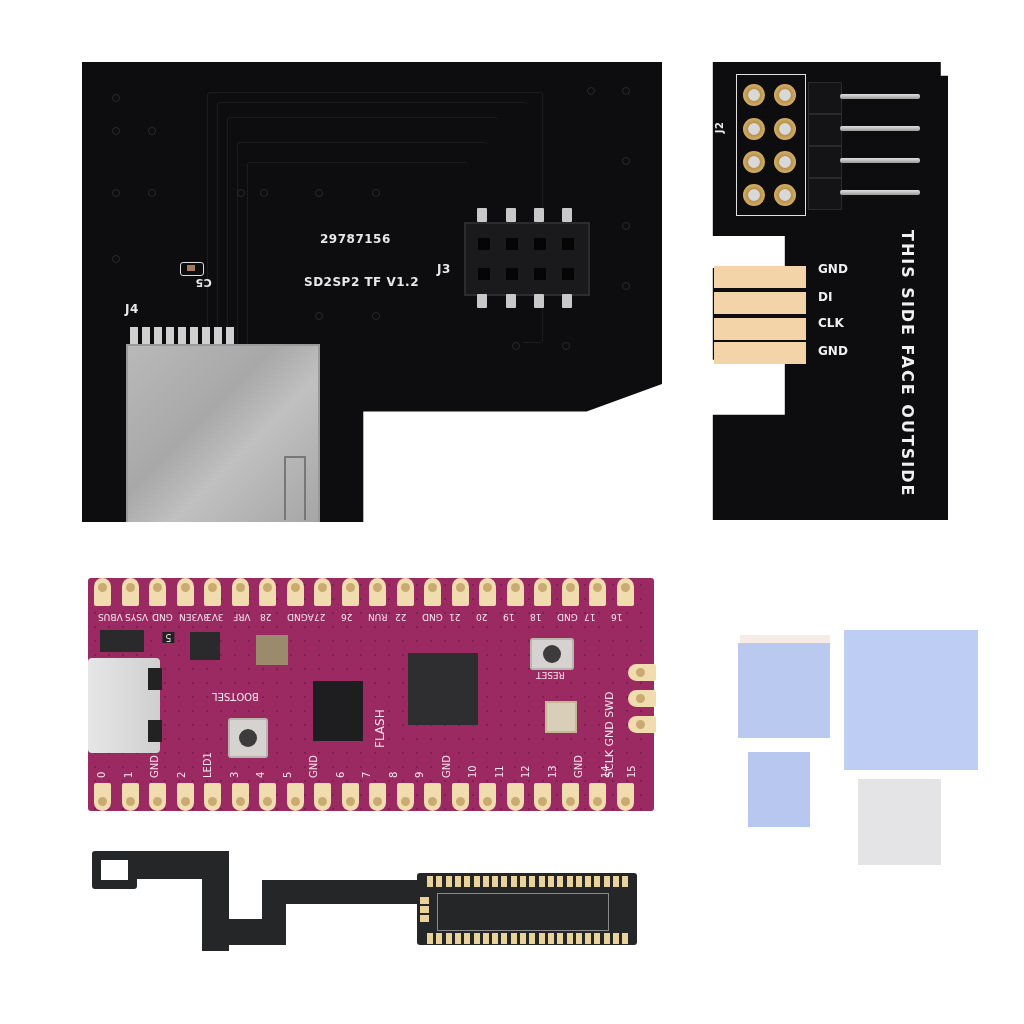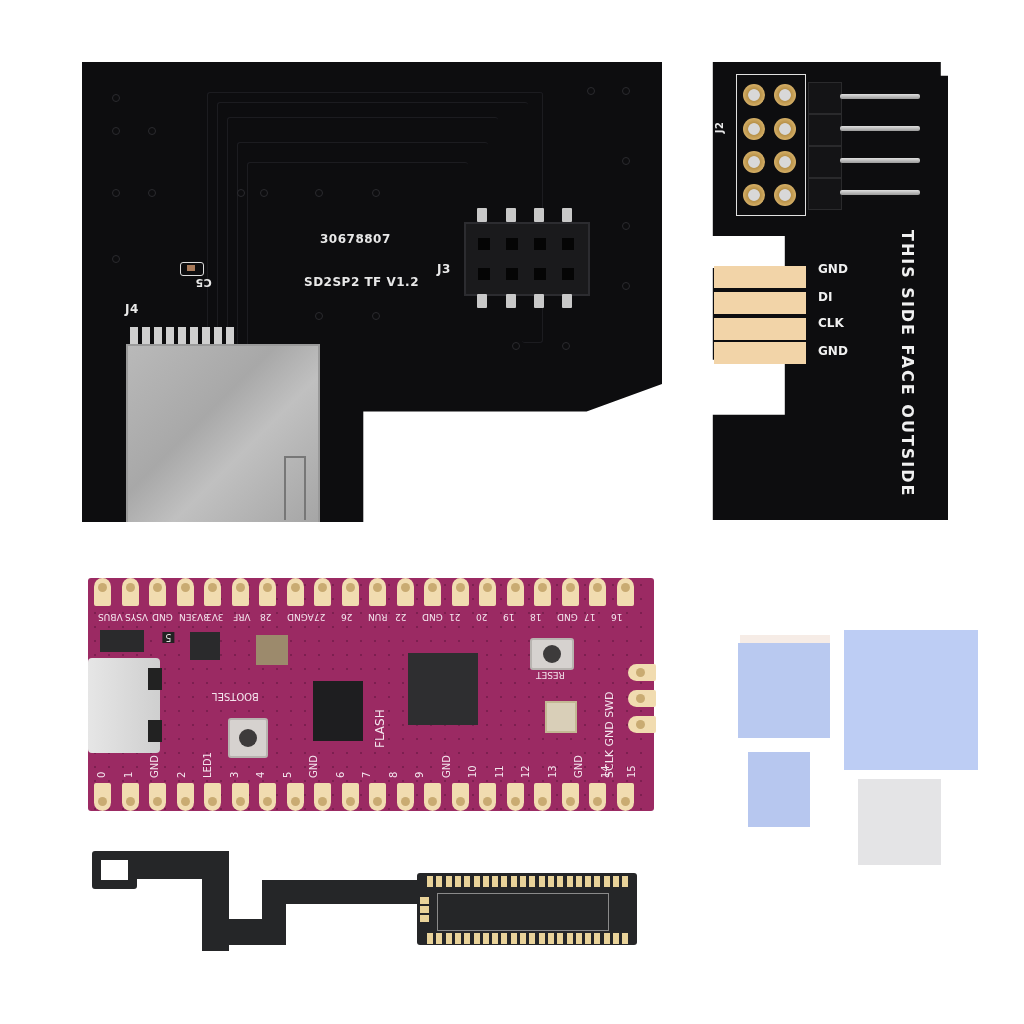--- a/index.html
+++ b/index.html
@@ -112,21 +112,21 @@
     <div class="pin-tab" style="left:452px;top:146px"></div>
     <div class="pin-tab" style="left:480px;top:146px"></div>
     <div class="pin-tab" style="left:395px;top:232px"></div>
     <div class="pin-tab" style="left:424px;top:232px"></div>
     <div class="pin-tab" style="left:452px;top:232px"></div>
     <div class="pin-tab" style="left:480px;top:232px"></div>
 
     <div class="cap"></div>
     <span class="silk rot180" style="left:113px;top:214px;font-size:11px">C5</span>
 
-    <span class="silk" style="left:238px;top:170px">30678807</span>
+    <span class="silk" style="left:238px;top:170px">29787156</span>
     <span class="silk" style="left:222px;top:213px">SD2SP2  TF  V1.2</span>
     <span class="silk" style="left:355px;top:200px">J3</span>
     <span class="silk" style="left:43px;top:240px">J4</span>
 
     <div class="sd-pin" style="left:48px"></div>
     <div class="sd-pin" style="left:60px"></div>
     <div class="sd-pin" style="left:72px"></div>
     <div class="sd-pin" style="left:84px"></div>
     <div class="sd-pin" style="left:96px"></div>
     <div class="sd-pin" style="left:108px"></div>

